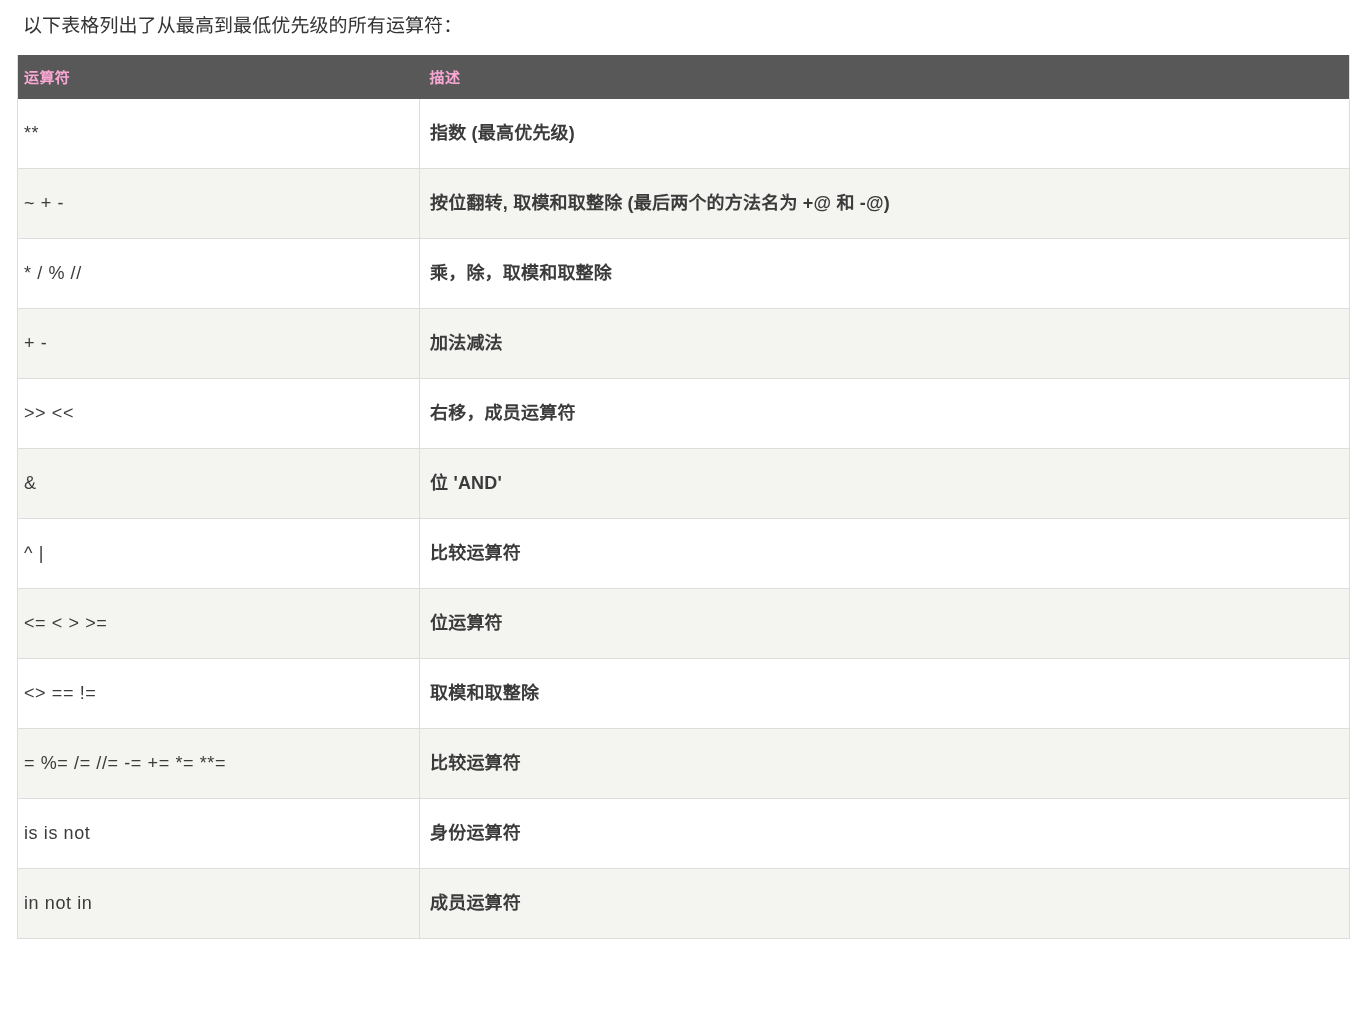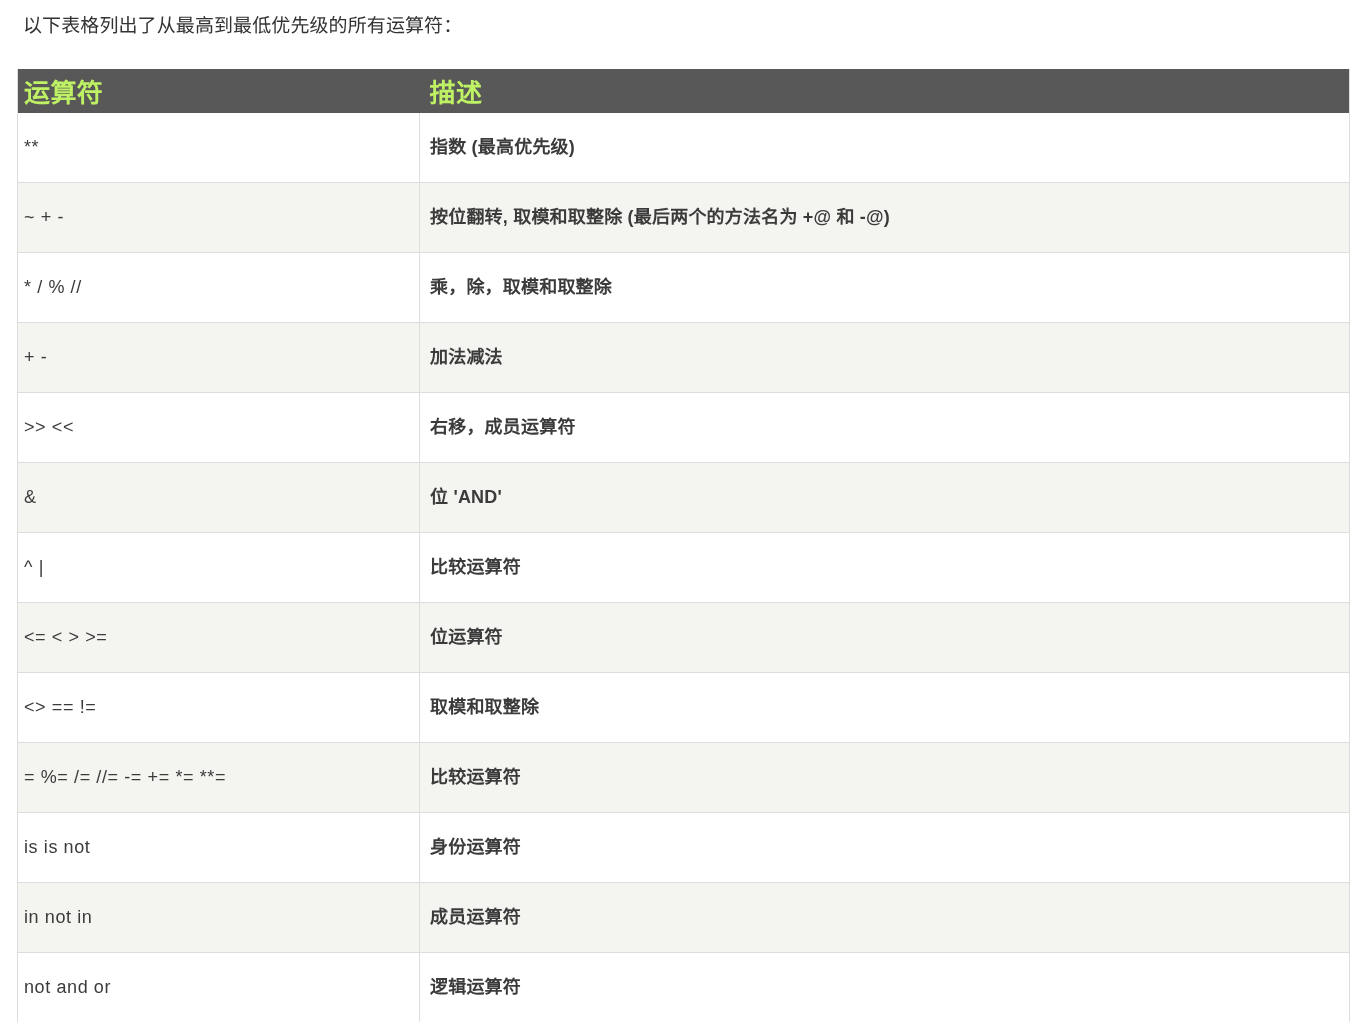--- a/index.html
+++ b/index.html
@@ -20,42 +20,42 @@
   .page {
     width: 1366px;
     box-sizing: border-box;
     padding: 0 17px;
   }
 
   .intro {
     font-size: 19px;
     line-height: 1.5;
     color: #333333;
-    padding: 12px 0 28px 6px;
+    padding: 12px 0 14px 6px;
     margin: 0;
     letter-spacing: 0.1px;
   }
 
   .op-table {
     width: 1332px;
     border-collapse: collapse;
     table-layout: fixed;
     border: 1px solid #dddddd;
     border-top: none;
     font-size: 18px;
   }
 
   .op-table col.c-op   { width: 402px; }
   .op-table col.c-desc { width: 930px; }
 
   .op-table thead th {
     background: #585858;
-    color: #bef264;
+    color: #f9a8d4;
     font-weight: bold;
-    font-size: 26px;
+    font-size: 15px;
     text-align: left;
     height: 44px;
     padding: 0 0 0 6px;
     border: none;
     vertical-align: middle;
     letter-spacing: 0.4px;
   }
   .op-table thead th.th-desc {
     padding-left: 10px;
   }
@@ -152,20 +152,16 @@
           <td class="td-desc"><span class="desc-text">比较运算符</span></td>
         </tr>
         <tr>
           <td class="td-op"><span class="op-text">is is not</span></td>
           <td class="td-desc"><span class="desc-text">身份运算符</span></td>
         </tr>
         <tr>
           <td class="td-op"><span class="op-text">in not in</span></td>
           <td class="td-desc"><span class="desc-text">成员运算符</span></td>
         </tr>
-        <tr>
-          <td class="td-op"><span class="op-text">not and or</span></td>
-          <td class="td-desc"><span class="desc-text">逻辑运算符</span></td>
-        </tr>
       </tbody>
   </table>
 
 </div>
 
 </body></html>

